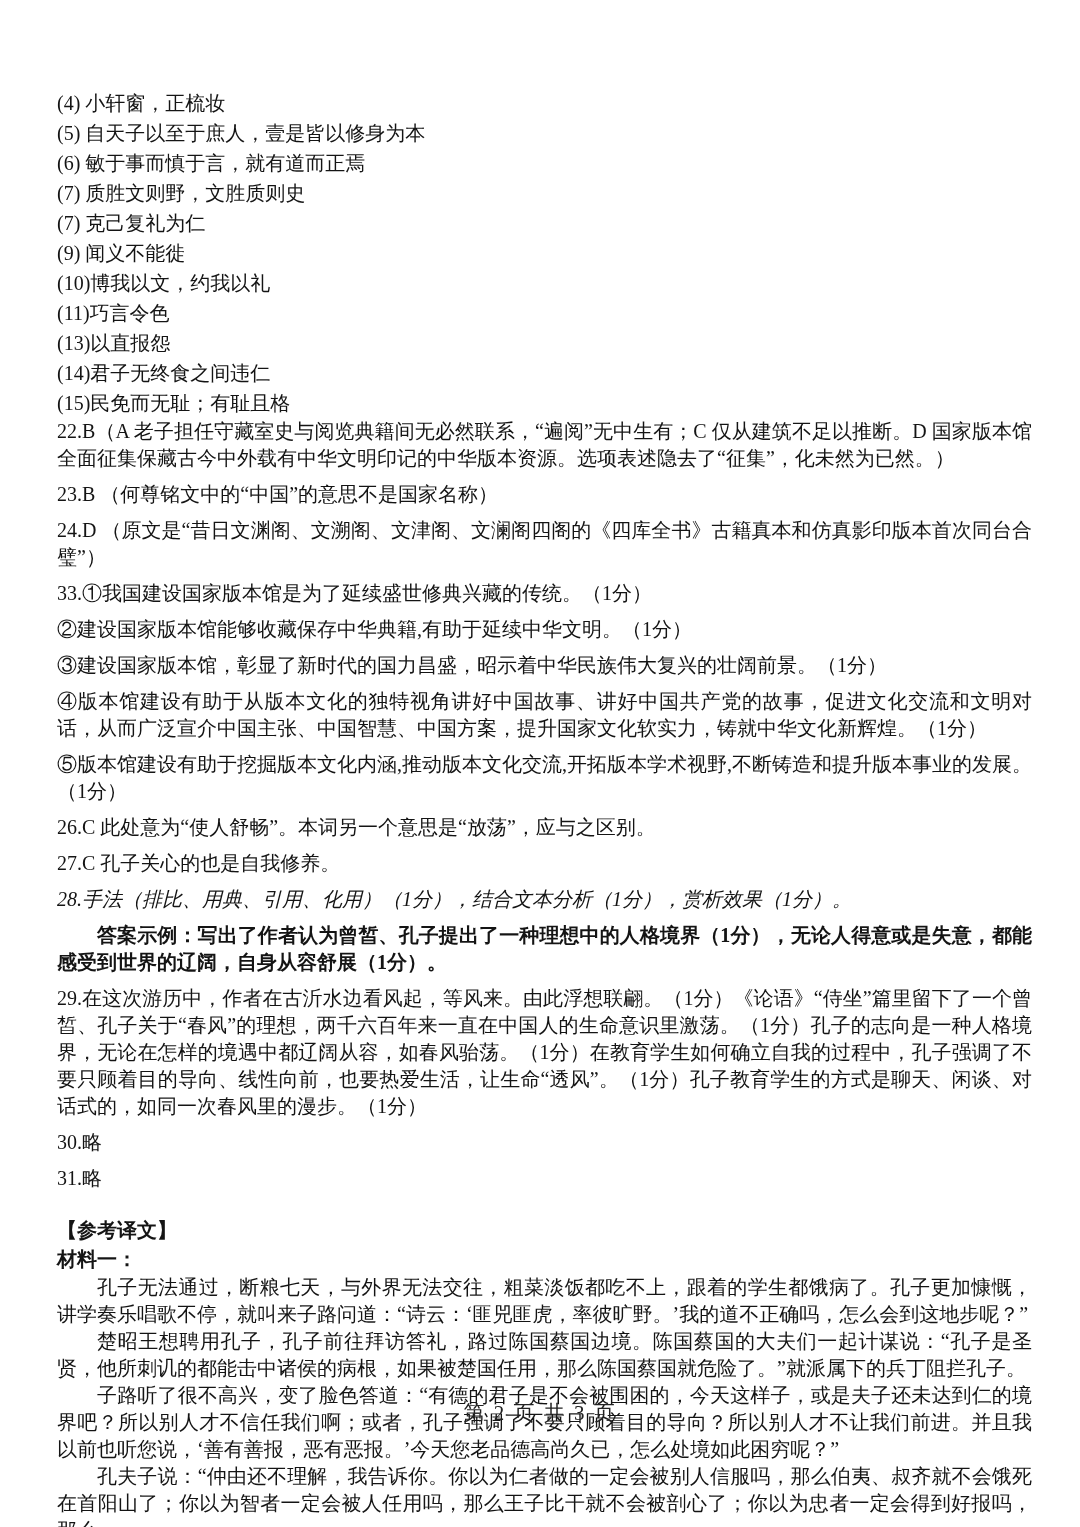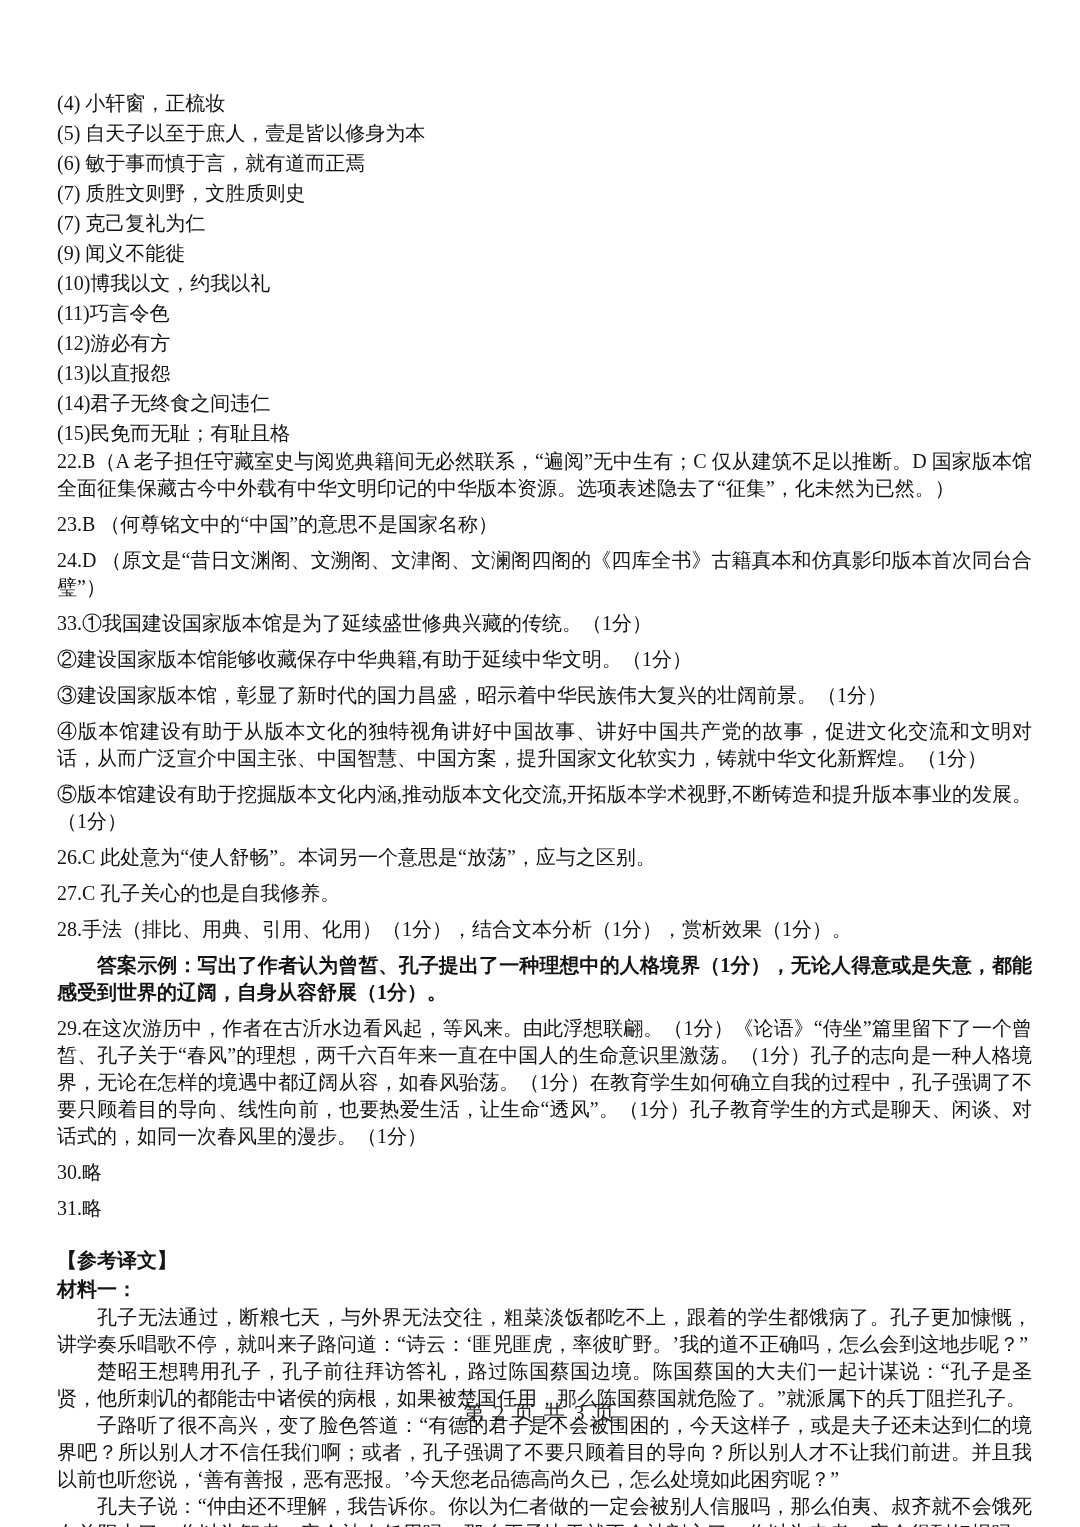--- a/index.html
+++ b/index.html
@@ -27,20 +27,21 @@
     line-height: 30px;
     white-space: pre-wrap;
   }
   .ans {
     line-height: 27px;
     text-align: justify;
     white-space: pre-wrap;
   }
   .ans + .ans { margin-top: 9px; }
   .kai {
+    font-style: italic;
   }
   .indent2 {
     text-indent: 2em;
   }
   .bold {
     font-weight: bold;
   }
   .section-title {
     font-weight: bold;
     line-height: 29px;
@@ -73,21 +74,20 @@
   <div class="content">
 
     <div class="quote-line">(4) 小轩窗，正梳妆</div>
     <div class="quote-line">(5) 自天子以至于庶人，壹是皆以修身为本</div>
     <div class="quote-line">(6) 敏于事而慎于言，就有道而正焉</div>
     <div class="quote-line">(7) 质胜文则野，文胜质则史</div>
     <div class="quote-line">(7) 克己复礼为仁</div>
     <div class="quote-line">(9) 闻义不能徙</div>
     <div class="quote-line">(10)博我以文，约我以礼</div>
     <div class="quote-line">(11)巧言令色</div>
-    <div class="quote-line">(12)游必有方</div>
     <div class="quote-line">(13)以直报怨</div>
     <div class="quote-line">(14)君子无终食之间违仁</div>
     <div class="quote-line">(15)民免而无耻；有耻且格</div>
 
     <div class="ans">22.B（A 老子担任守藏室史与阅览典籍间无必然联系，“遍阅”无中生有；C 仅从建筑不足以推断。D 国家版本馆全面征集保藏古今中外载有中华文明印记的中华版本资源。选项表述隐去了“征集”，化未然为已然。）</div>
     <div class="ans">23.B （何尊铭文中的“中国”的意思不是国家名称）</div>
     <div class="ans">24.D （原文是“昔日文渊阁、文溯阁、文津阁、文澜阁四阁的《四库全书》古籍真本和仿真影印版本首次同台合璧”）</div>
 
     <div class="ans">33.①我国建设国家版本馆是为了延续盛世修典兴藏的传统。（1分）</div>
     <div class="ans">②建设国家版本馆能够收藏保存中华典籍,有助于延续中华文明。（1分）</div>

